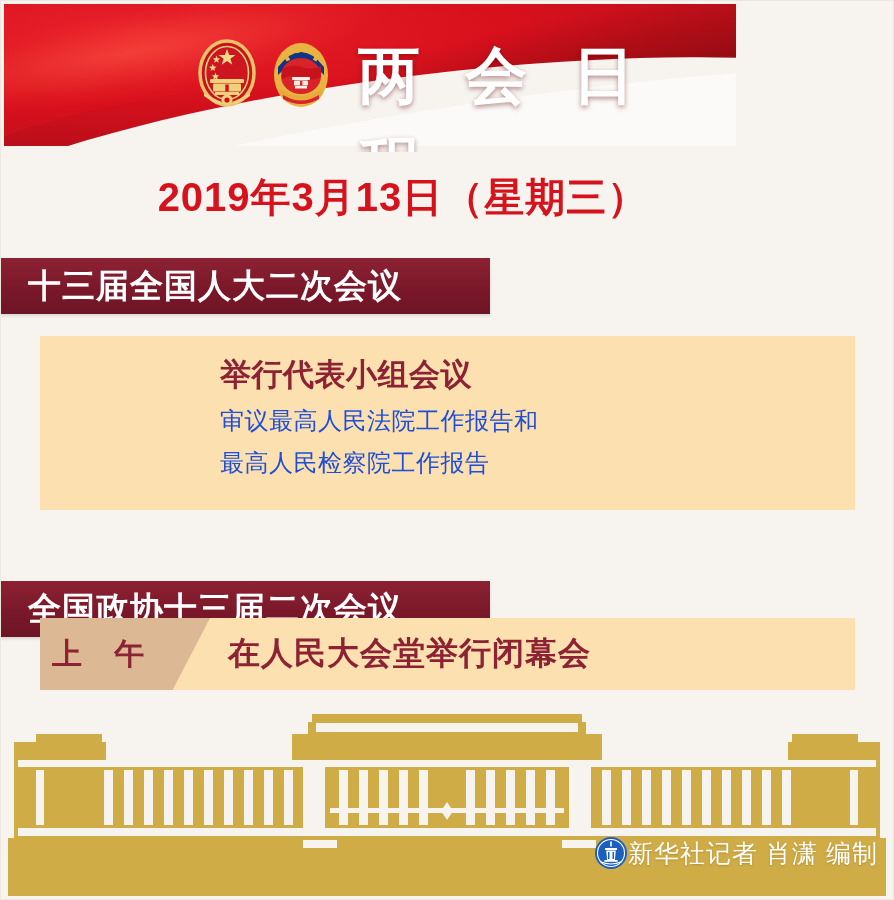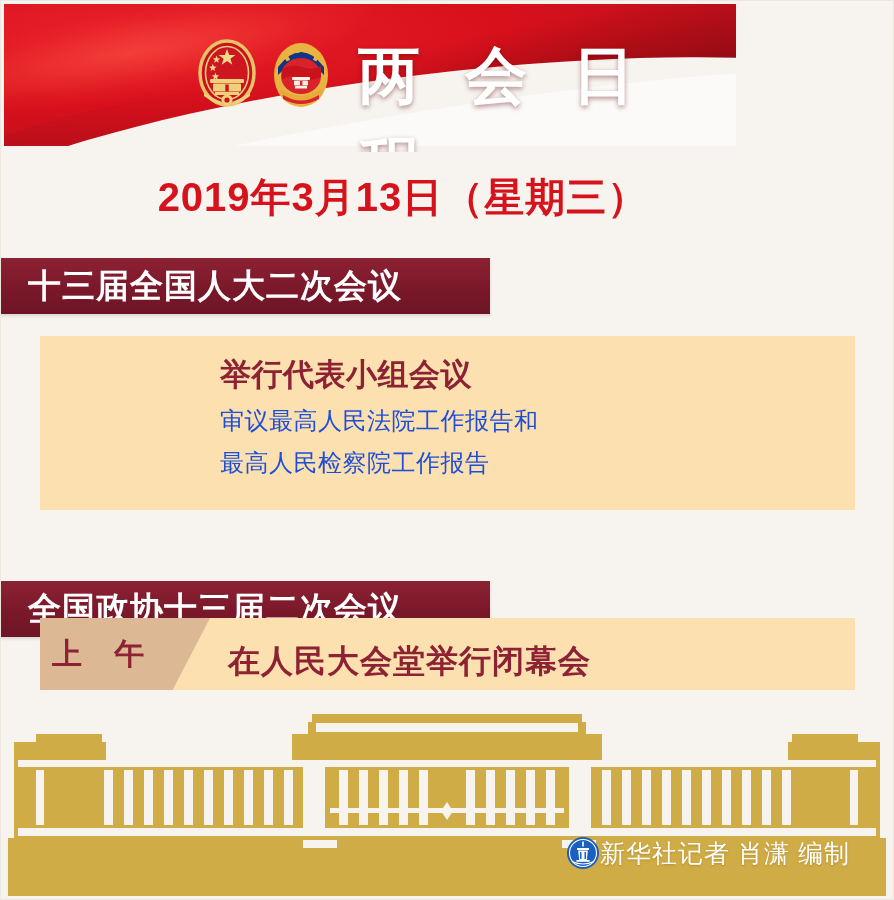--- a/index.html
+++ b/index.html
@@ -110,31 +110,31 @@
     position:absolute;left:0;top:0;height:72px;width:170px;
     background:#DDB894;
     clip-path:polygon(0 0, 100% 0, 78% 100%, 0 100%);
     display:flex;align-items:center;justify-content:flex-start;
   }
   .time-tag-label{
     color:#8C2233;font-size:30px;font-weight:bold;letter-spacing:12px;
     padding-left:12px;
   }
   .cppcc-event{
-    position:absolute;left:188px;top:8px;height:72px;
+    position:absolute;left:188px;top:0;height:72px;
     display:flex;align-items:center;
     color:#8C2233;font-size:32px;font-weight:bold;letter-spacing:1px;
   }
 
   
   .hall{position:absolute;left:0;bottom:0;width:894px;height:210px;}
 
   
   .credit{
-    position:absolute;right:44px;bottom:30px;
+    position:absolute;right:16px;bottom:30px;
     display:flex;align-items:center;z-index:8;
   }
   .credit-logo{width:34px;height:34px;}
   .credit-text{
     color:#FFFFFF;font-size:25px;letter-spacing:1px;
     text-shadow:0 1px 2px rgba(120,90,20,.35);
   }
 
   
   .page-edge{

